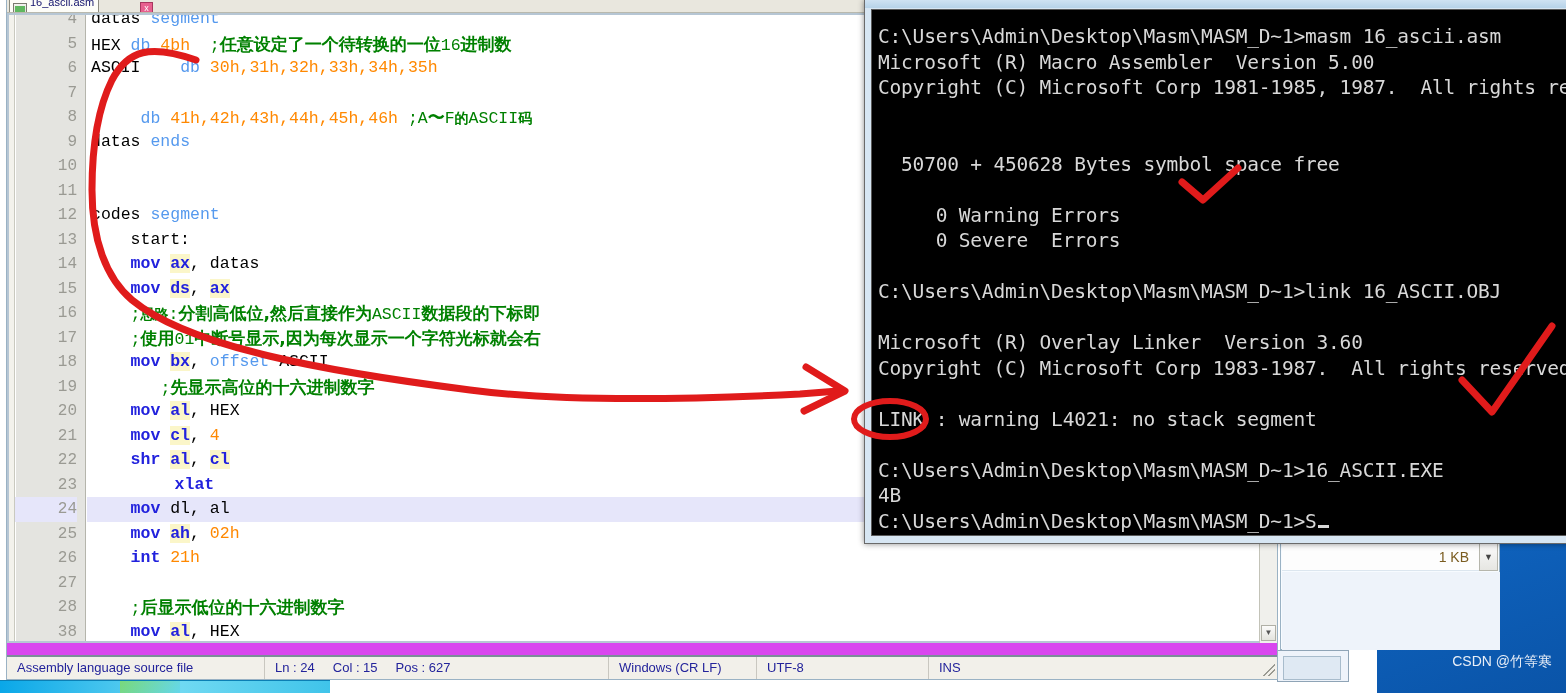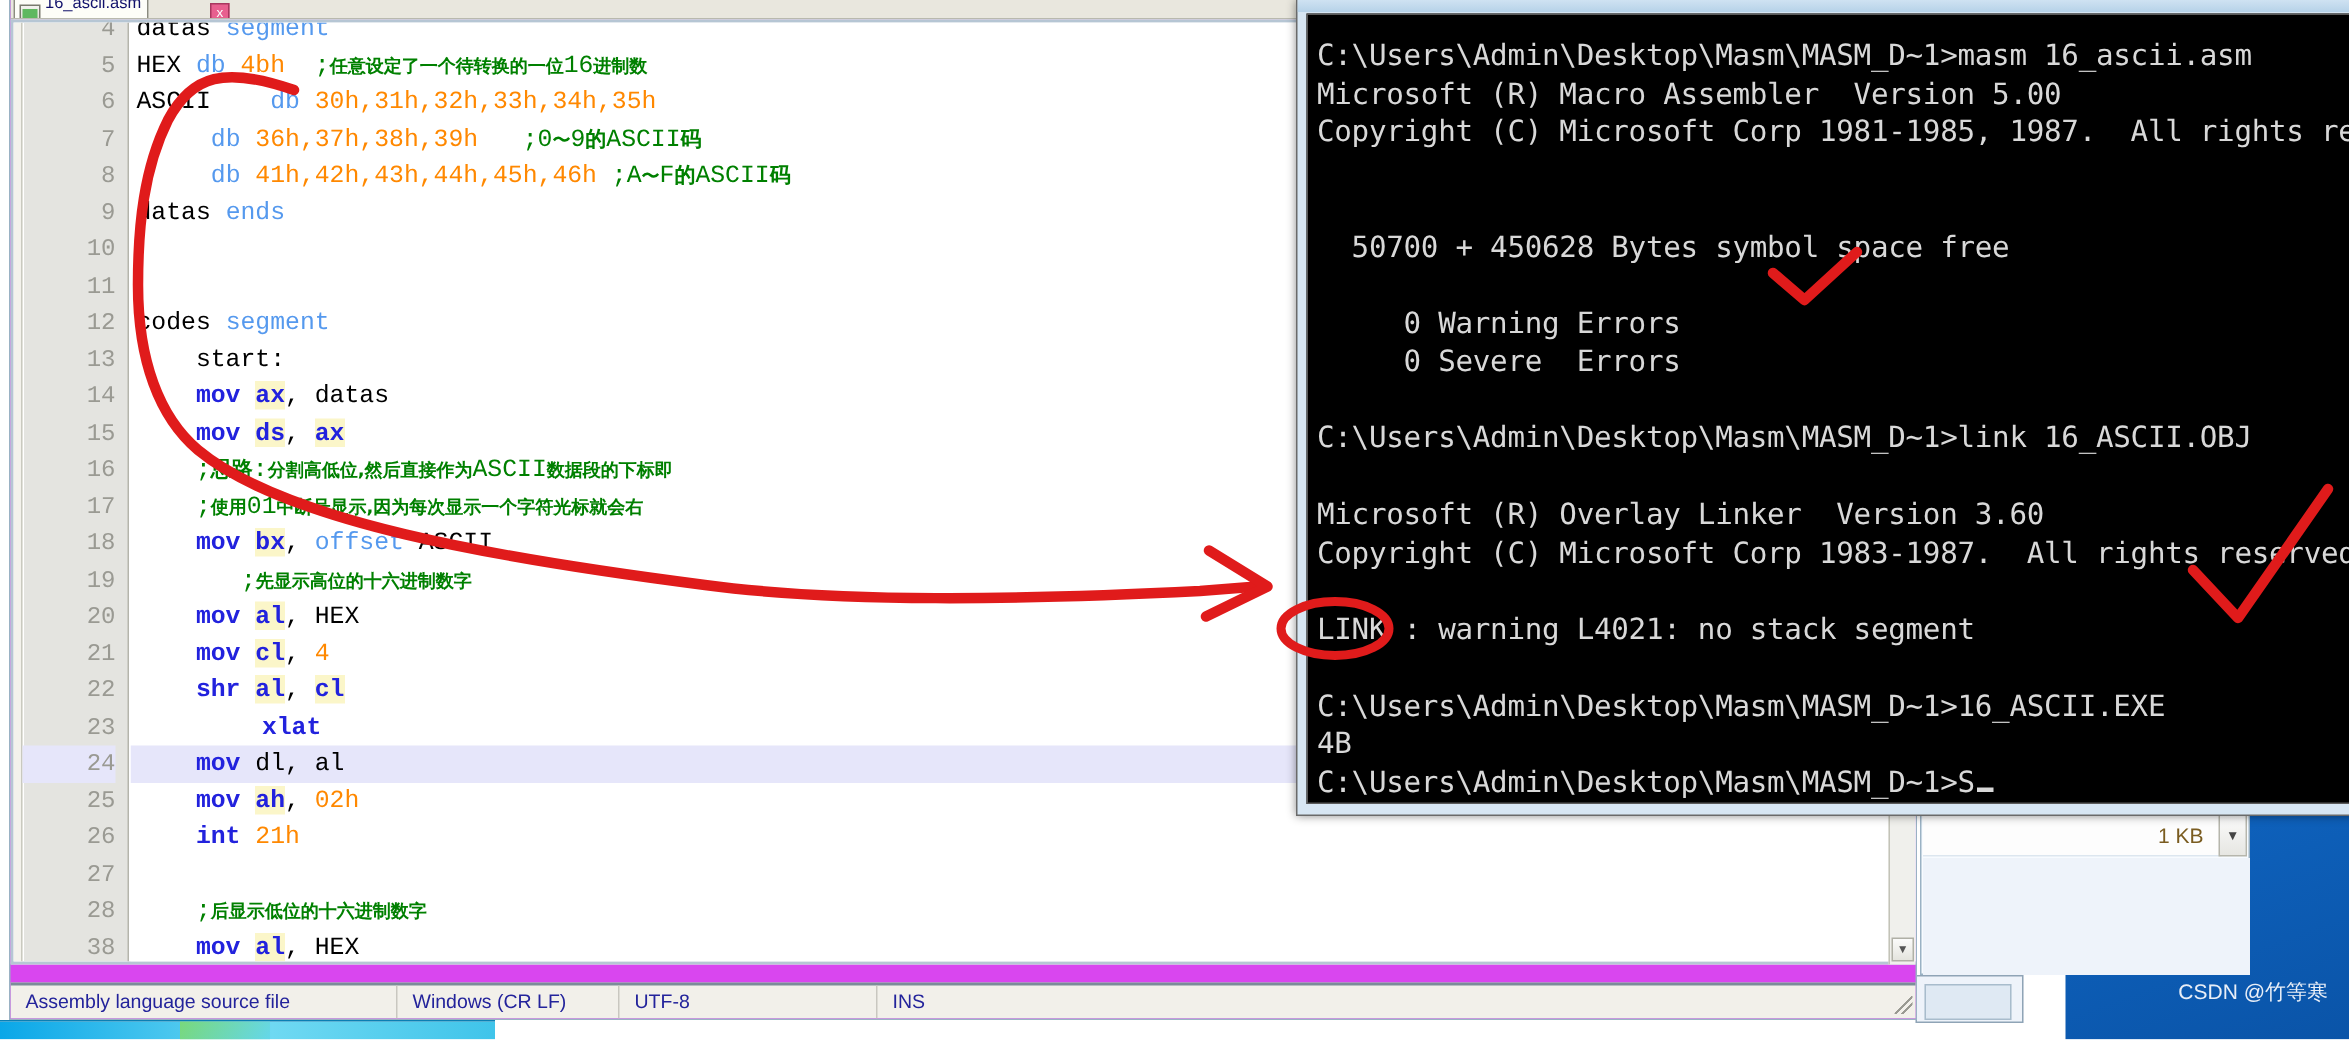--- a/index.html
+++ b/index.html
@@ -113,21 +113,21 @@
     padding-left: 4px;
   }
   .code-line.cur { background: #e6e6fa; }
   .gut-cur { background: #e6e6fa; }
   .kw   { color: #2222dd; font-weight: bold; }
   .dir  { color: #5599ee; }
   .num  { color: #ff8800; }
   .cmt  { color: #008000; }
   .reg  { background: #fbf6c9; color: #2222dd; font-weight: bold; }
   .id   { color: #000000; }
-  .cn   { font-family: "DejaVu Sans", sans-serif; color: #008000; font-weight: bold; font-size: 12px; }
+  .cn   { font-family: "DejaVu Sans", sans-serif; color: #008000; font-weight: bold; font-size: 17px; }
   .cnsm { font-family: "DejaVu Sans", sans-serif; color: #008000; font-weight: bold; font-size: 14px; }
 
   
   #v-scroll {
     position: absolute; right: 0; top: 13px;
     width: 18px; height: 630px;
     background: #f0f0ec;
     border-left: 1px solid #c3c3b8;
   }
   #v-thumb {
@@ -358,21 +358,20 @@
           <div class="ln" style="top: 506.5px;">25</div>
           <div class="ln" style="top: 531px;">26</div>
           <div class="ln" style="top: 555.5px;">27</div>
           <div class="ln" style="top: 580px;">28</div>
           <div class="ln" style="top: 604.5px;">38</div>
         </div>
       <div id="code-area">
           <div class="code-line" style="top: -8px;"><span class="id">datas </span><span class="dir">segment</span></div>
           <div class="code-line" style="top: 16.5px;"><span class="id">HEX </span><span class="dir">db </span><span class="num">4bh</span><span class="id">  </span><span class="cmt">;</span><span class="cn">任意设定了一个待转换的一位</span><span class="cmt">16</span><span class="cn">进制数</span></div>
           <div class="code-line" style="top: 41px;"><span class="id">ASCII    </span><span class="dir">db </span><span class="num">30h,31h,32h,33h,34h,35h</span></div>
-          <div class="code-line" style="top: 65.5px;"><span class="id">     </span><span class="dir">db </span><span class="num">36h,37h,38h,39h</span><span class="id">   </span><span class="cmt">;0</span><span class="cn">〜</span><span class="cmt">9</span><span class="cnsm">的</span><span class="cmt">ASCII</span><span class="cnsm">码</span></div>
           <div class="code-line" style="top: 90px;"><span class="id">     </span><span class="dir">db </span><span class="num">41h,42h,43h,44h,45h,46h</span><span class="id"> </span><span class="cmt">;A</span><span class="cn">〜</span><span class="cmt">F</span><span class="cnsm">的</span><span class="cmt">ASCII</span><span class="cnsm">码</span></div>
           <div class="code-line" style="top: 114.5px;"><span class="id">datas </span><span class="dir">ends</span></div>
           <div class="code-line" style="top: 139px;"></div>
           <div class="code-line" style="top: 163.5px;"></div>
           <div class="code-line" style="top: 188px;"><span class="id">codes </span><span class="dir">segment</span></div>
           <div class="code-line" style="top: 212.5px;"><span class="id">    start:</span></div>
           <div class="code-line" style="top: 237px;"><span class="id">    </span><span class="kw">mov </span><span class="reg">ax</span><span class="id">, datas</span></div>
           <div class="code-line" style="top: 261.5px;"><span class="id">    </span><span class="kw">mov </span><span class="reg">ds</span><span class="id">, </span><span class="reg">ax</span></div>
           <div class="code-line" style="top: 286px;"><span class="id">    </span><span class="cmt">;</span><span class="cnsm">思路</span><span class="cmt">:</span><span class="cn">分割高低位,然后直接作为</span><span class="cmt">ASCII</span><span class="cn">数据段的下标即</span></div>
           <div class="code-line" style="top: 310.5px;"><span class="id">    </span><span class="cmt">;</span><span class="cn">使用</span><span class="cmt">01</span><span class="cn">中断号显示,因为每次显示一个字符光标就会右</span></div>
@@ -392,20 +391,23 @@
     </div>
 
     <div id="v-scroll">
       <div id="sb-up" class="sb-btn">▲</div>
       <div id="v-thumb"></div>
       <div id="sb-dn" class="sb-btn">▼</div>
     </div>
 
     <div id="statusbar">
       <div class="sb-cell" style="width:258px">Assembly language source file</div>
+      <div class="sb-cell" style="width:344px">
+        <span class="sb-sub">Ln : 24</span><span class="sb-sub">Col : 15</span><span class="sb-sub">Pos : 627</span>
+      </div>
       <div class="sb-cell" style="width:148px">Windows (CR LF)</div>
       <div class="sb-cell" style="width:172px">UTF-8</div>
       <div class="sb-cell" style="width:62px;border-right:none">INS</div>
       <div id="sb-grip"></div>
     </div>
   </div>
 
   <div id="console-window">
     <div id="console-titlebar"></div>
     <div id="console-inner">

